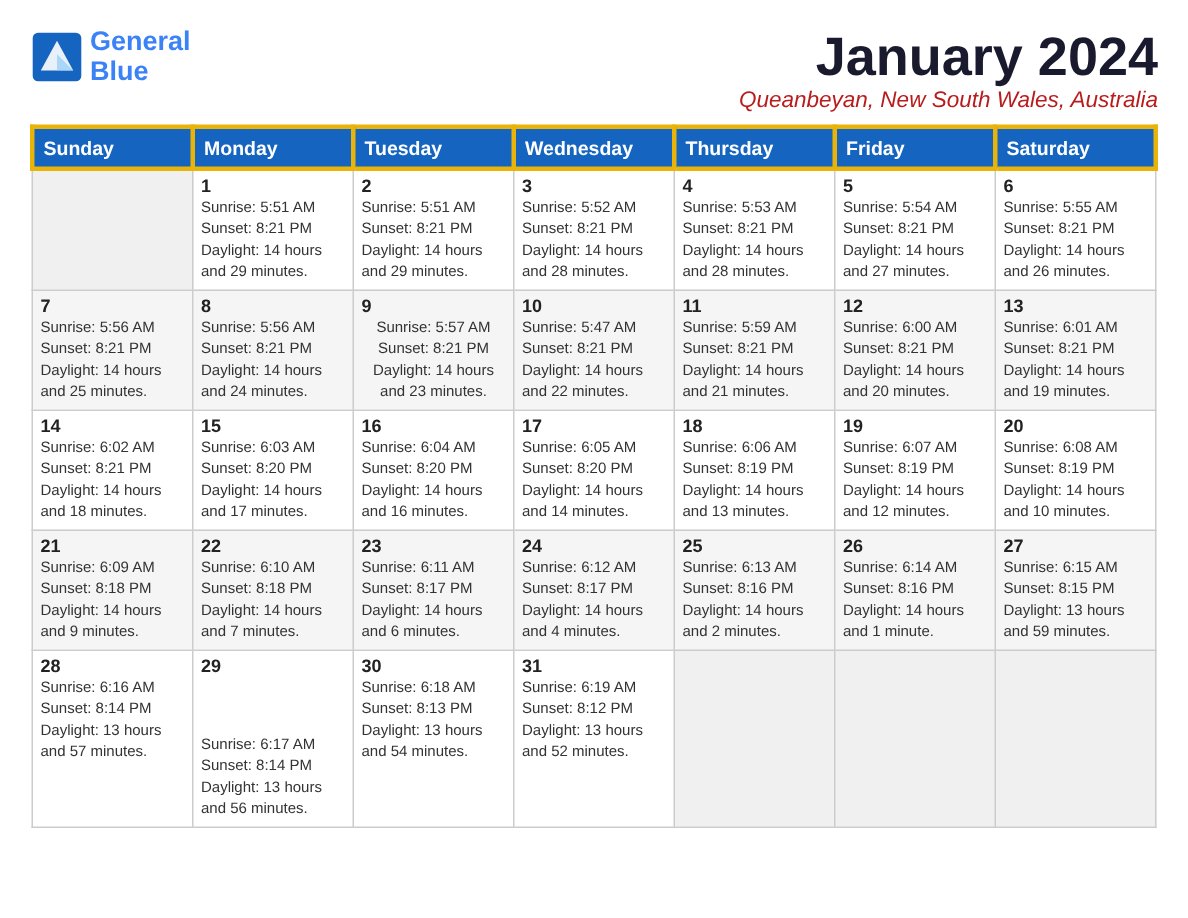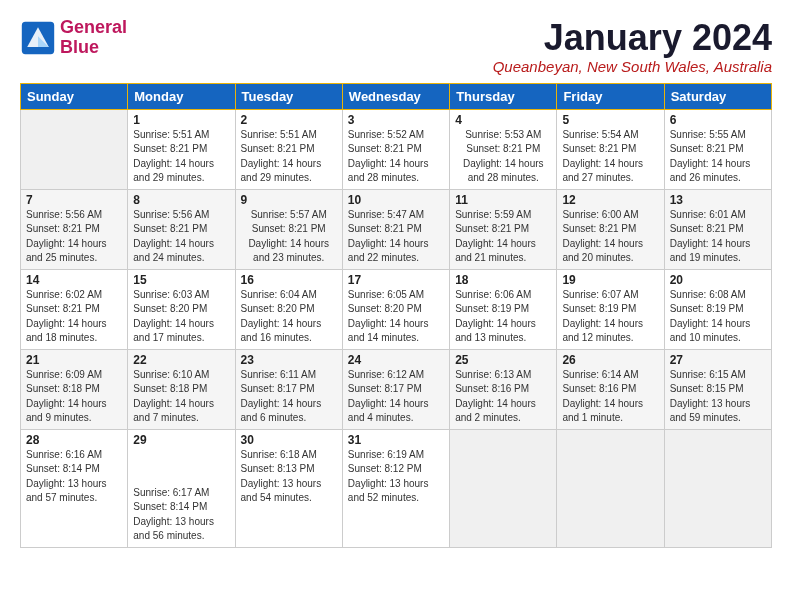--- a/index.html
+++ b/index.html
@@ -22,21 +22,21 @@
       margin-bottom: 6px;
     }
     .logo {
       display: flex;
       align-items: center;
       gap: 4px;
     }
     .logo-text {
       font-size: 18px;
       font-weight: bold;
-      color: #be185d;
+      color: #3b82f6;
       line-height: 1.1;
     }
     .logo-icon {
       width: 36px;
       height: 36px;
     }
     .title-block {
       text-align: right;
       margin-left: 20px;
     }
@@ -56,21 +56,21 @@
       border-collapse: collapse;
       margin-top: 8px;
     }
     thead th {
       background-color: #1565c0;
       color: #fff;
       font-size: 13px;
       font-weight: bold;
       padding: 5px 6px;
       text-align: left;
-      border: 1px solid #eab308;
+      border: 3px solid #eab308;
     }
     tbody td {
       vertical-align: top;
       border: 1px solid #ccc;
       padding: 3px 5px;
       font-size: 10.2px;
       color: #222;
       width: calc(100% / 7);
       min-height: 80px;
       height: 80px;
@@ -152,21 +152,21 @@
           </td>
           <td>
             <span class="day-num">3</span>
             <div class="day-info" style="white-space: pre-line;">Sunrise: 5:52 AM
 Sunset: 8:21 PM
 Daylight: 14 hours
 and 28 minutes.</div>
           </td>
           <td>
             <span class="day-num">4</span>
-            <div class="day-info" style="white-space: pre-line; text-align: center;">Sunrise: 5:53 AM
+            <div class="day-info" style="white-space: pre-line;">Sunrise: 5:53 AM
 Sunset: 8:21 PM
 Daylight: 14 hours
 and 28 minutes.</div>
           </td>
           <td>
             <span class="day-num">5</span>
             <div class="day-info" style="white-space: pre-line;">Sunrise: 5:54 AM
 Sunset: 8:21 PM
 Daylight: 14 hours
 and 27 minutes.</div>

